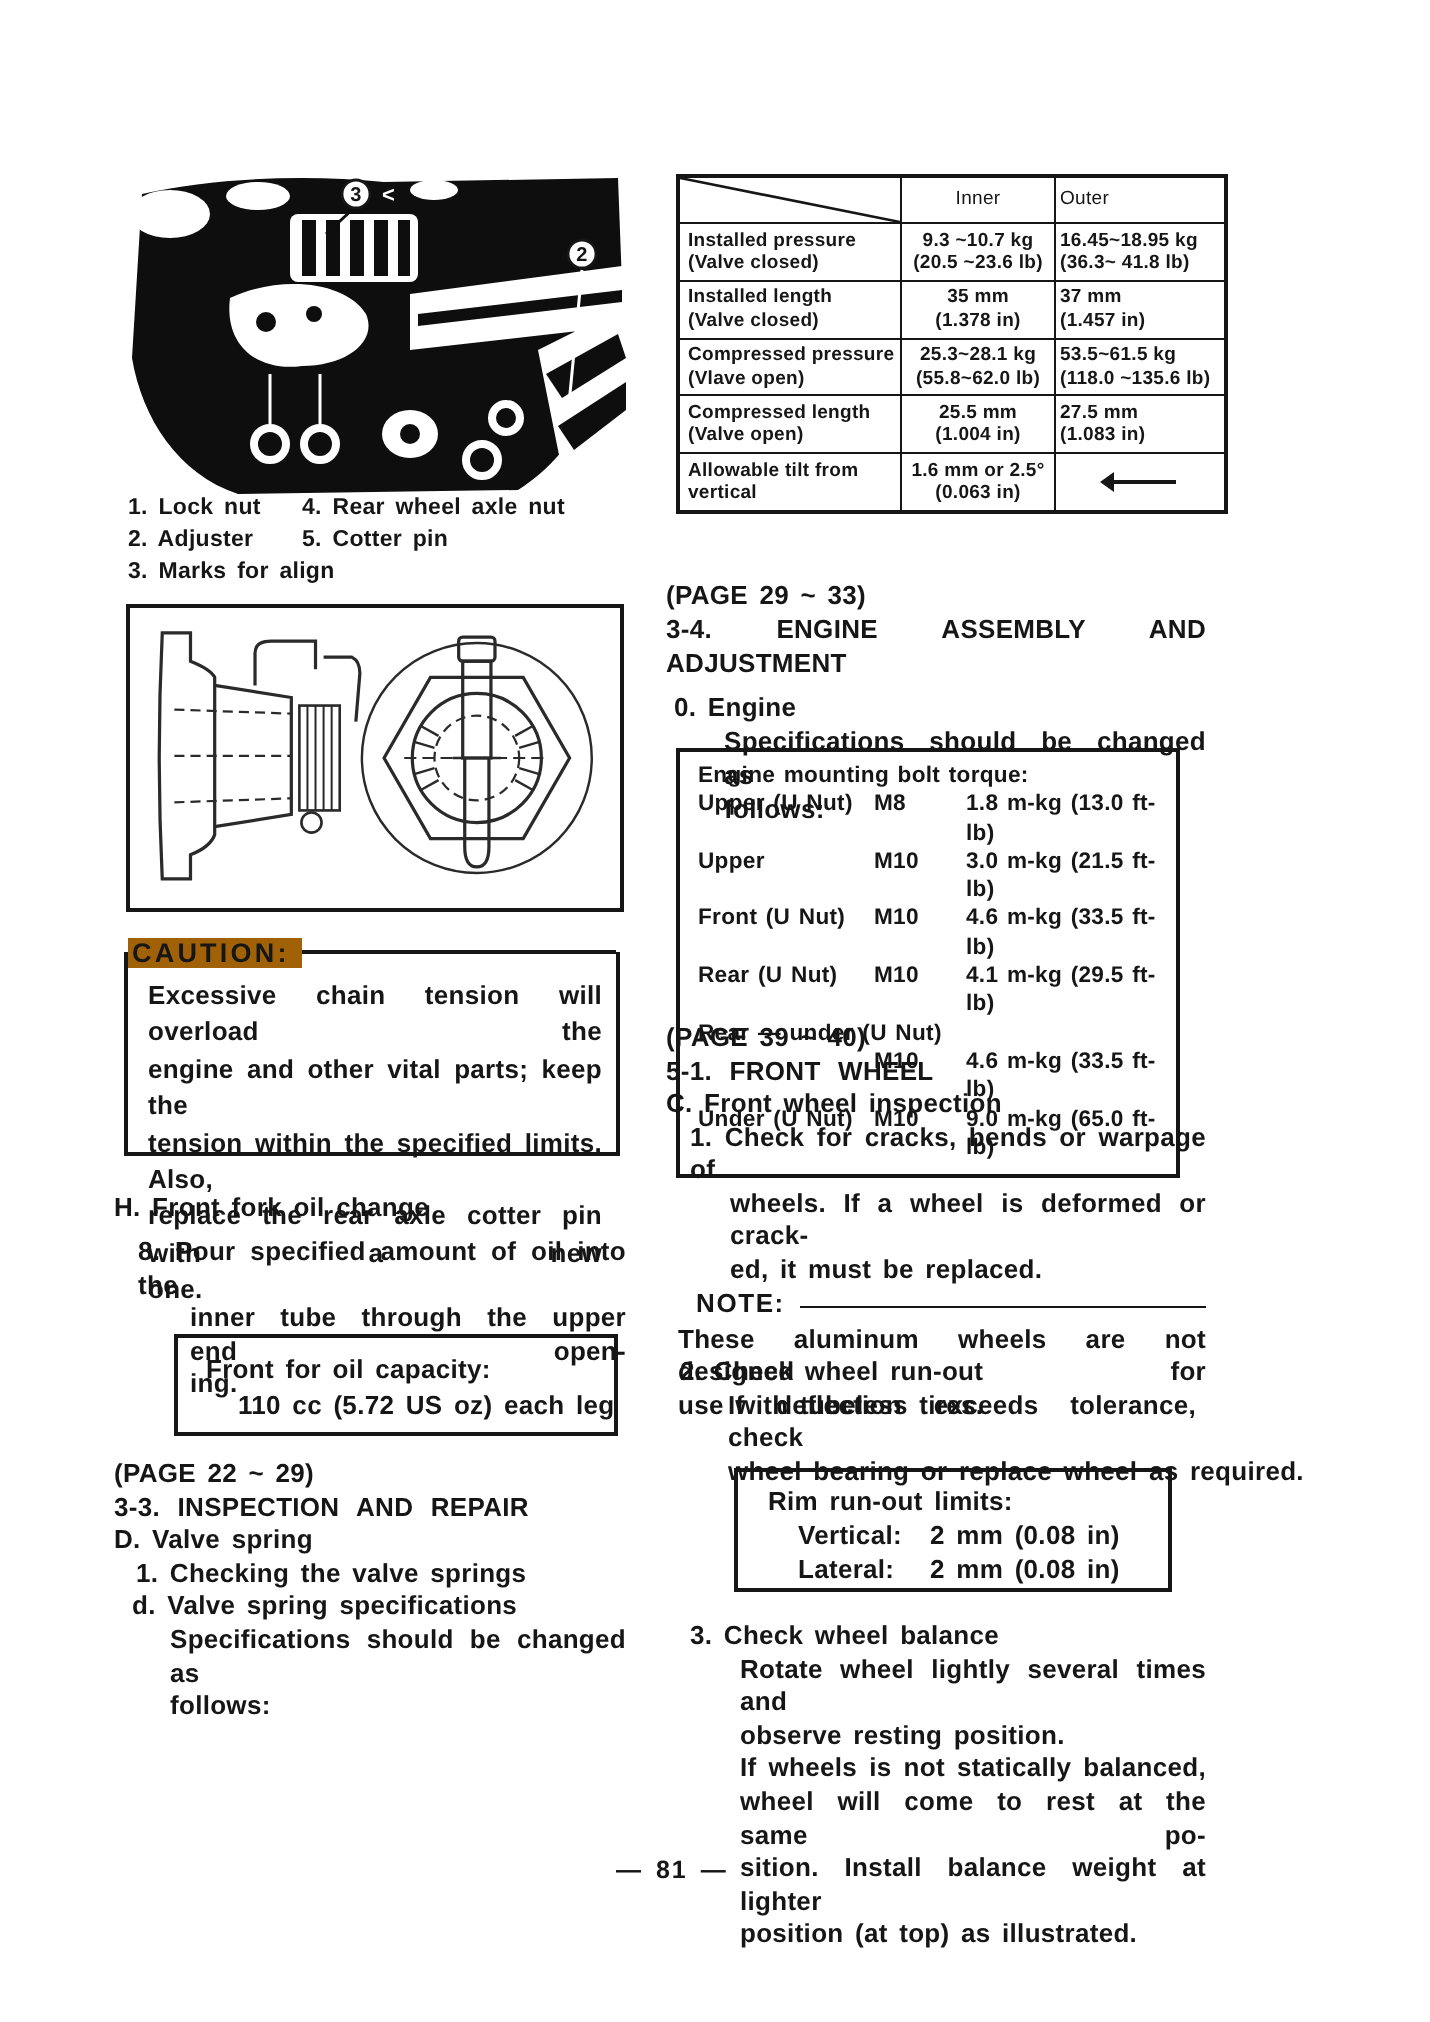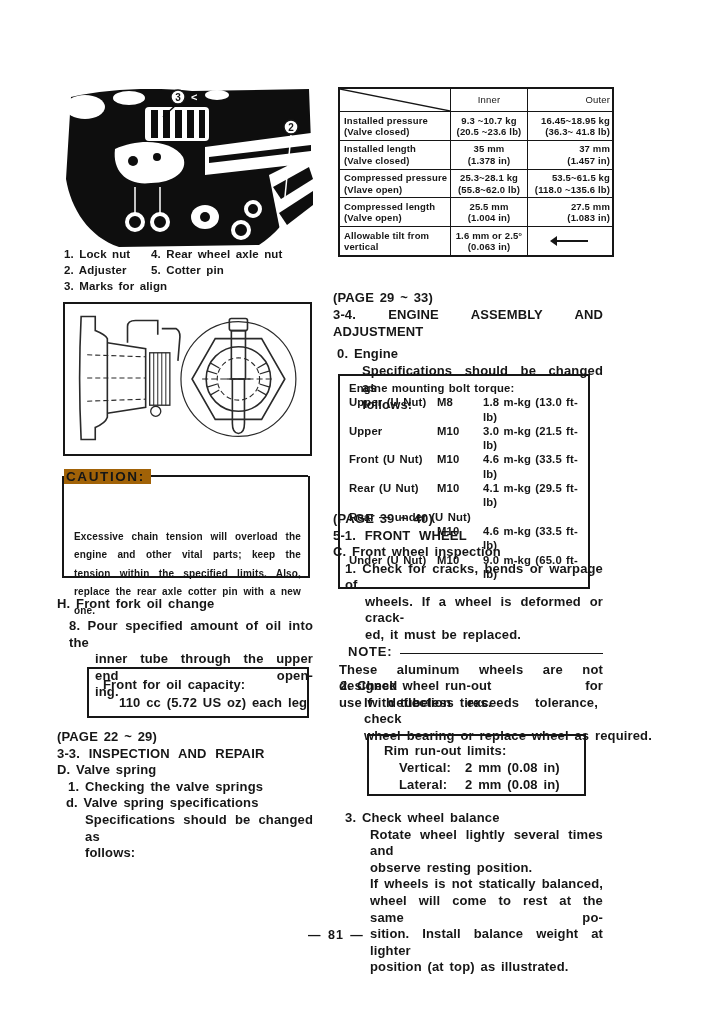--- a/index.html
+++ b/index.html
@@ -18,21 +18,21 @@
   #photo-labels .col1{position:absolute;left:0;top:0;}
   #photo-labels .col2{position:absolute;left:87px;top:0;}
   
   #diagram{left:63px;top:302px;width:245px;height:150px;border:2px solid #161616;}
   #diagram svg{display:block;width:100%;height:100%;}
   
   #caution{left:62px;top:476px;width:244px;height:100px;border:2px solid #161616;border-top:none;}
   #caution .boxhead{display:flex;align-items:center;height:18px;margin-top:-9px;}
   #caution .boxhead .lbl{background:#a16207;padding:0 6px 0 2px;font-size:13.5px;letter-spacing:1.6px;}
   #caution .boxhead .rule{flex:1;border-top:2px solid #161616;}
-  #caution .body{padding:4px 7px 0 10px;font-size:10px;line-height:18.4px;margin-top:39px;}
+  #caution .body{padding:4px 7px 0 10px;font-size:13px;line-height:18.4px;}
   
   #fork{left:57px;top:596px;width:256px;font-size:13px;line-height:16.4px;}
   #fork .h{margin-bottom:6px;}
   .pl12{padding-left:12px;} .pl38{padding-left:38px;} .pl28{padding-left:28px;}
   .pl9{padding-left:9px;} .pl11{padding-left:11px;} .pl4{padding-left:4px;}
   .pl29{padding-left:29px;} .pl32{padding-left:32px;} .pl36{padding-left:36px;}
   .pl37{padding-left:37px;} .pl6{padding-left:6px;} .pl15{padding-left:15px;}
   
   #oilbox{left:87px;top:667px;width:222px;height:51px;border:2px solid #161616;
           font-size:13px;line-height:17.5px;padding:7px 0 0 14px;box-sizing:border-box;}
@@ -41,21 +41,21 @@
   #inspection{left:57px;top:729px;width:256px;font-size:13px;line-height:16.6px;}
   #inspection .hd{word-spacing:5px;}
   
   #springtab{left:338px;top:87px;}
   #springtab table{border-collapse:collapse;border:2px solid #161616;font-size:9.5px;
                    line-height:11.4px;font-weight:700;word-spacing:0;}
   #springtab td,#springtab th{border:1.2px solid #161616;padding:2.5px 2px;}
   #springtab th{height:17px;text-align:center;font-weight:400;}
   #springtab .c-label{width:104px;text-align:left;padding-left:4px;}
   #springtab .c-in{width:72px;text-align:center;}
-  #springtab .c-out{width:80px;text-align:right;}
+  #springtab .c-out{width:80px;text-align:left;}
   #springtab .diagcell{position:relative;padding:0;}
   #springtab .diagcell svg{position:absolute;inset:0;width:100%;height:100%;}
   .arrow-left{position:relative;width:36px;height:2px;background:#161616;margin:4px auto;}
   .arrow-left::before{content:"";position:absolute;left:-2px;top:-4px;width:0;height:0;
       border:5px solid transparent;border-right:7px solid #161616;border-left:0;}
   
   #engine{left:333px;top:289px;width:270px;font-size:13px;line-height:17.2px;}
   #engine .hd{word-spacing:4px;}
   #engine .gap{height:4px;}
   

